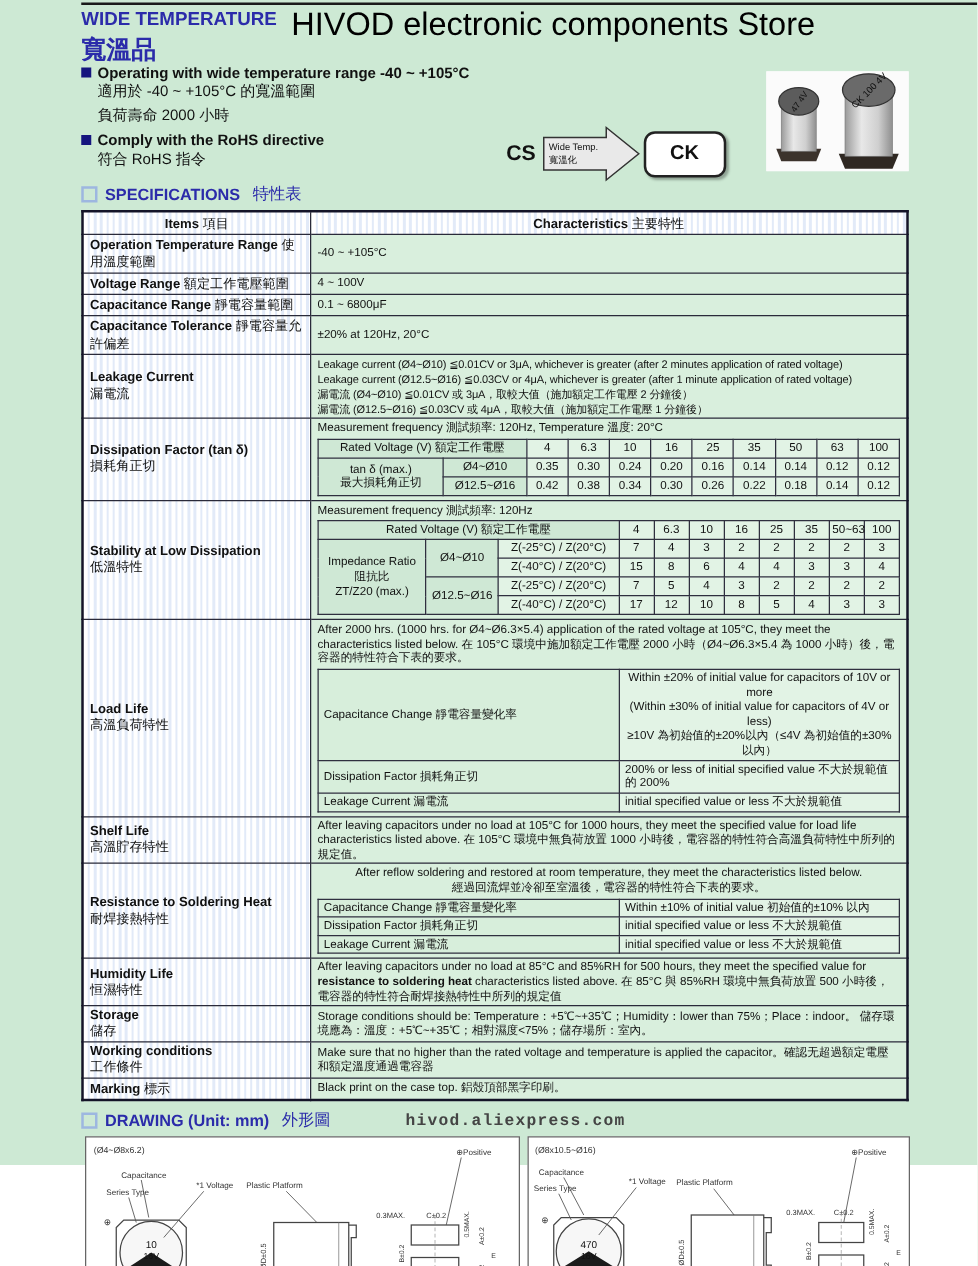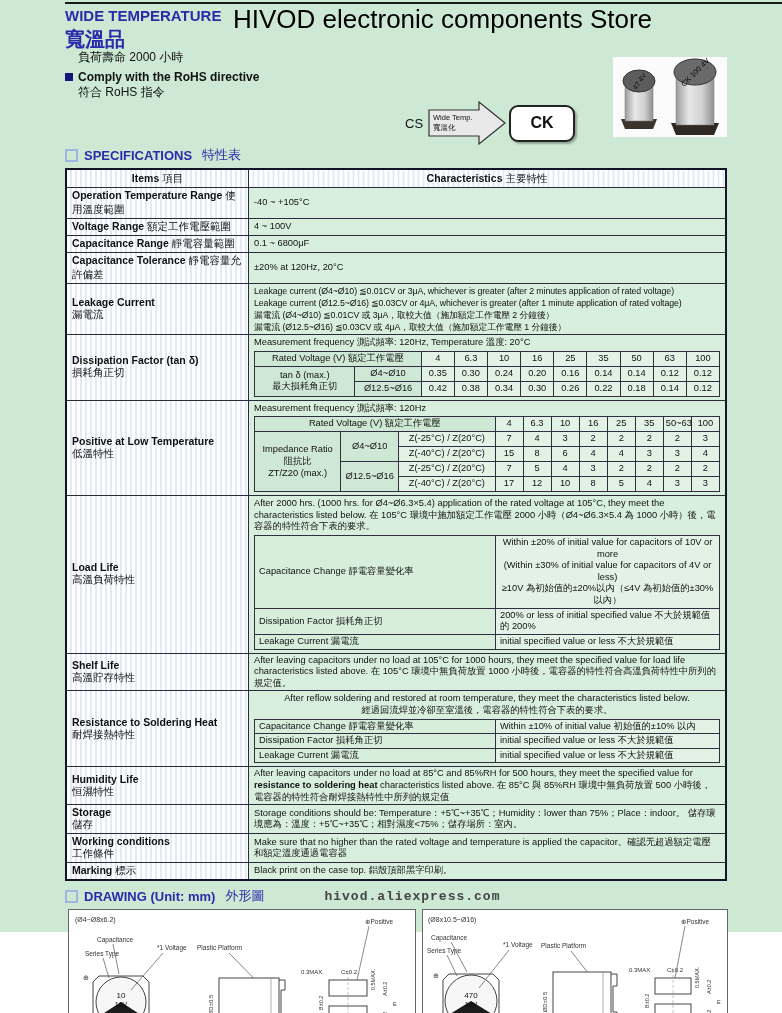--- a/index.html
+++ b/index.html
@@ -12,21 +12,21 @@
   .header{position:relative;height:146px;}
   .cat-en{position:absolute;left:65px;top:7px;font-size:15px;font-weight:bold;color:#2b2baa;}
   .cat-zh{position:absolute;left:65px;top:26px;font-size:20px;font-weight:bold;color:#2b2baa;}
   .store-title{position:absolute;left:233px;top:4px;font-size:26px;color:#000;}
   .features{position:absolute;left:65px;top:50px;width:350px;}
   .feat{margin-bottom:4px;}
   .feat .en{font-size:12px;font-weight:bold;line-height:16px;}
   .feat .sq{display:inline-block;width:8px;height:8px;background:#15157e;margin-right:5px;}
   .feat .zh{font-size:12px;line-height:15px;padding-left:13px;}
   .csck{position:absolute;left:405px;top:100px;display:flex;align-items:center;}
-  .cs-label{font-size:13px;font-weight:normal;margin-right:4px;}
+  .cs-label{font-size:17px;font-weight:bold;margin-right:4px;}
   .ck-box{width:62px;height:33px;margin-left:2px;border:2px solid #222;border-radius:9px;background:#fff;
     display:flex;align-items:center;justify-content:center;font-size:16px;font-weight:bold;
     box-shadow:2px 2px 2px rgba(0,0,0,.3);}
   .photo{position:absolute;left:613px;top:57px;width:114px;height:80px;background:#fafafa;}
 
   
   .sec-head{margin:0 0 4px 65px;font-size:13px;font-weight:bold;color:#2b2baa;display:flex;align-items:center;}
   .sec-head .osq{display:inline-block;width:9px;height:9px;border:2px solid #9db7e0;margin-right:6px;}
   .sec-head .zh{font-weight:normal;margin-left:10px;}
   .site{margin-left:60px;font-family:"Liberation Mono",monospace;font-size:13px;font-weight:bold;color:#444;letter-spacing:1px;}
@@ -63,20 +63,24 @@
 
 <div class="page">
   <div class="topline"></div>
 
   <div class="header">
     <div class="cat-en">WIDE TEMPERATURE</div>
     <div class="cat-zh">寬溫品</div>
     <div class="store-title">HIVOD electronic components Store</div>
 
     <div class="features">
+      <div class="feat">
+        <div class="en"><span class="sq"></span><span>Operating with wide temperature range -40 ~ +105°C</span></div>
+        <div class="zh">適用於 -40 ~ +105°C 的寬溫範圍</div>
+      </div>
       <div class="feat">
         <div class="zh">負荷壽命 2000 小時</div>
       </div>
       <div class="feat">
         <div class="en"><span class="sq"></span><span>Comply with the RoHS directive</span></div>
         <div class="zh">符合 RoHS 指令</div>
       </div>
     </div>
 
     <div class="csck">
@@ -211,21 +215,21 @@
                   <td>0.14</td>
                   <td>0.12</td>
                 </tr>
         </tbody>
             </table>
       </td>
     </tr>
 
     <tr>
       <td class="item stripes">
-            <div class="en">Positive at Low Temperature</div>
+            <div class="en">Stability at Low Dissipation</div>
             <div class="zh">低溫特性</div>
           </td>
       <td class="char">
         <div class="note">Measurement frequency 測試頻率: 120Hz</div>
         <table class="inner" style="width:466px">
           <colgroup>
                 <col style="width:86px">
                 <col style="width:58px">
                 <col style="width:96px">
                 <col span="8" style="width:28px">

